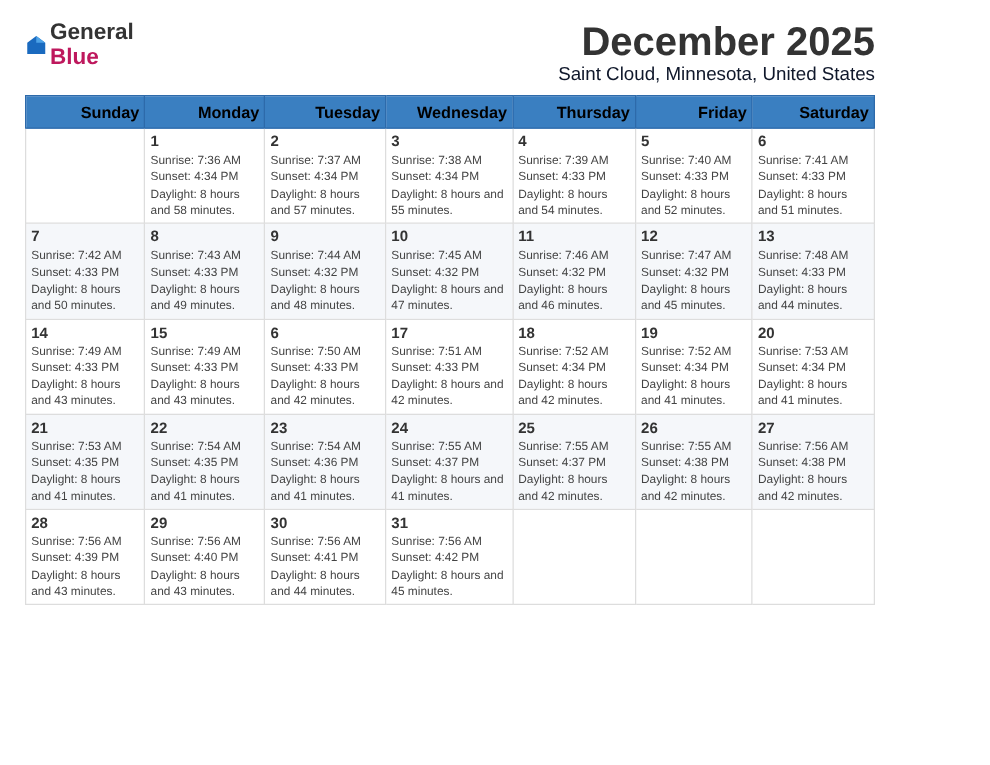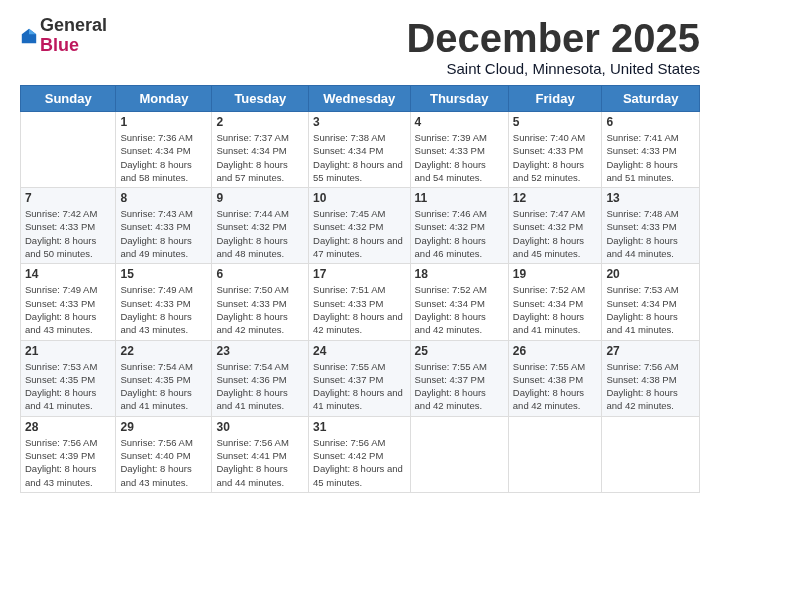--- a/index.html
+++ b/index.html
@@ -37,41 +37,41 @@
     .logo-blue { color: #be185d; }
     .logo-icon {
       width: 18px;
       height: 18px;
       margin-right: 2px;
     }
     .title-area {
       text-align: right;
     }
     .month-title {
-      font-size: 40px;
+      font-size: 32px;
       font-weight: bold;
       color: #333;
       line-height: 1.1;
     }
     .location-title {
       font-size: 15px;
       color: #0f172a;
     }
     .calendar {
       width: 100%;
       border-collapse: collapse;
       border: 1px solid #ccc;
     }
     .calendar th {
       background: #3a7fc1;
-      color: #ffffff;
+      color: #000000;
       font-size: 13px;
       font-weight: bold;
       padding: 5px 4px;
-      text-align: center;
+      text-align: right;
       border: 1px solid #2d6aaa;
     }
     .calendar td {
       border: 1px solid #ddd;
       vertical-align: top;
       padding: 3px 4px;
       width: 108px;
       min-height: 70px;
       background: #fff;
     }

